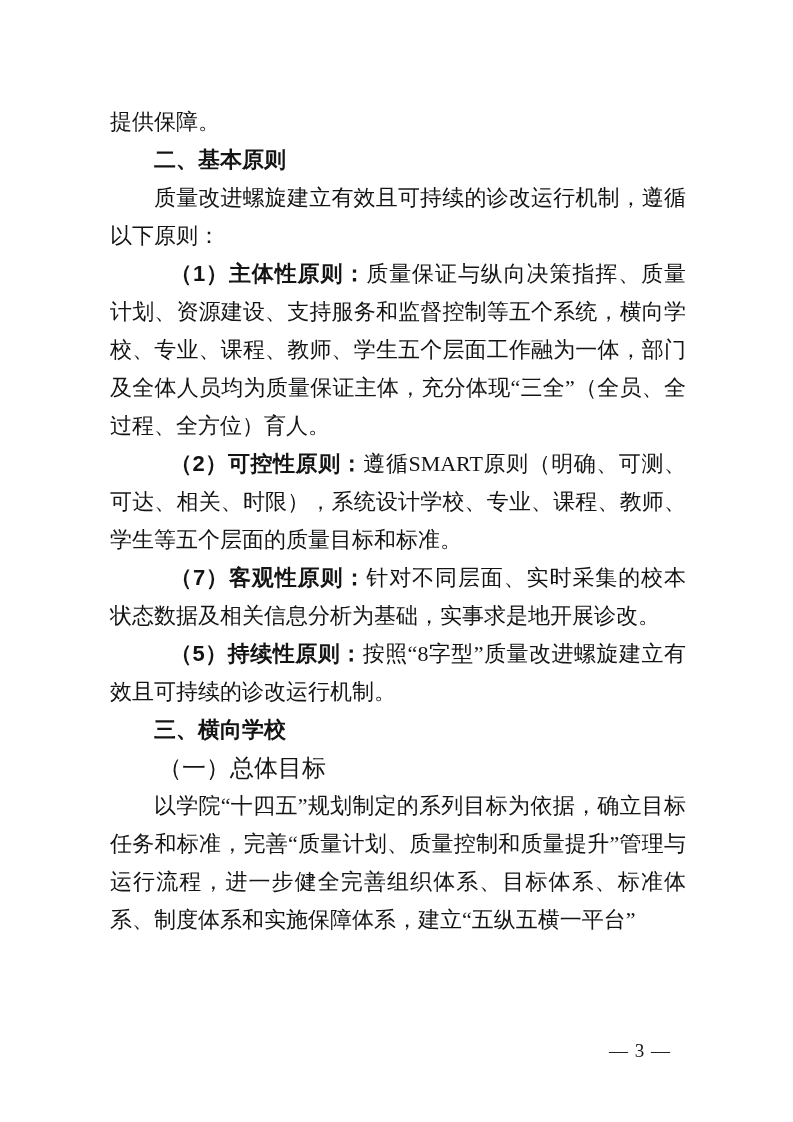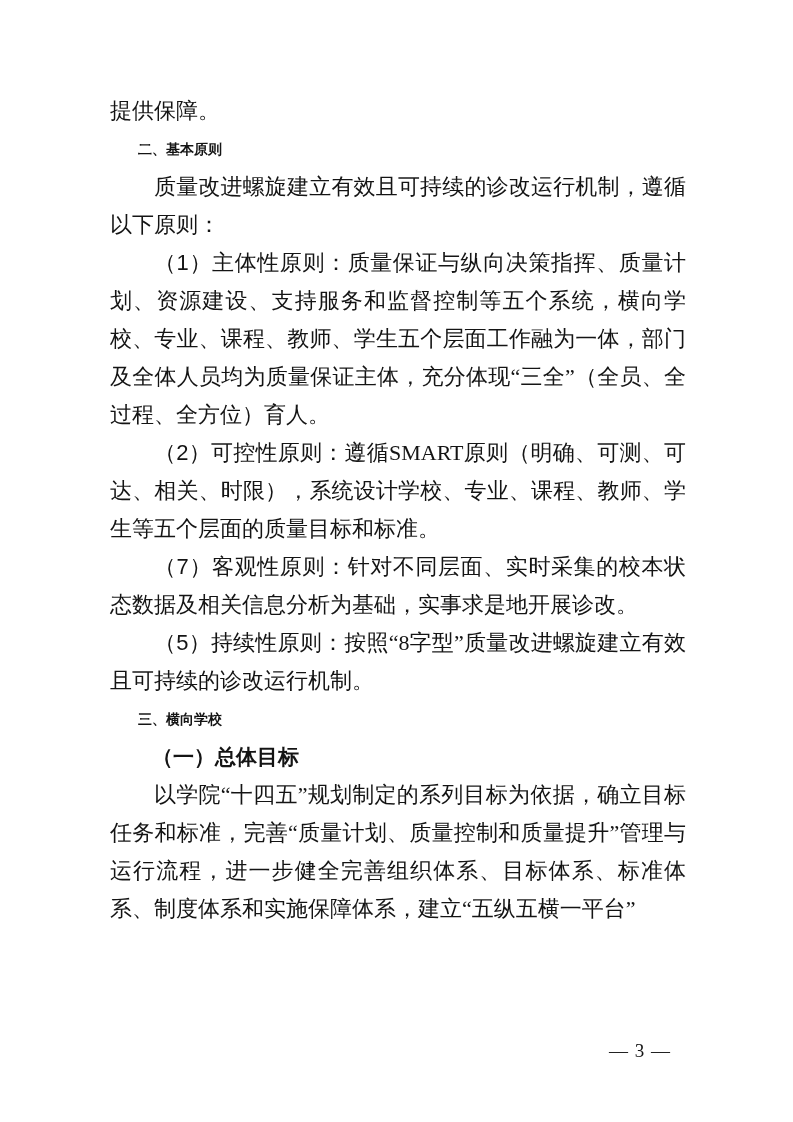--- a/index.html
+++ b/index.html
@@ -9,44 +9,45 @@
     width: 793px;
     height: 1122px;
     background: #ffffff;
     font-family: "Liberation Serif", "DejaVu Serif", serif;
     color: #141414;
     overflow: hidden;
   }
   .text-block {
     position: absolute;
     left: 110px;
-    top: 92px;
+    top: 103px;
     width: 576px;
     font-size: 22px;
     line-height: 38px;
     text-align: justify;
   }
   .para { text-indent: 2em; }
   .para.no-indent { text-indent: 0; }
   .heading {
     font-weight: bold;
     text-indent: 2em;
     font-family: "Liberation Sans", "DejaVu Sans", sans-serif;
-    font-size: 14px;
+    font-size: 22px;
     line-height: 38px;
   }
   .subheading {
-    font-weight: bold;
+    font-weight: normal;
     text-indent: 2em;
-    font-size: 21px;
+    font-size: 24px;
     line-height: 38px;
   }
   .lead {
-    font-weight: normal;
+    font-weight: bold;
     font-family: "Liberation Sans", "DejaVu Sans", sans-serif;
+    margin-left: 16px;
   }
   .page-number {
     position: absolute;
     top: 1040px;
     left: 600px;
     width: 80px;
     text-align: center;
     font-size: 19px;
     letter-spacing: 1px;
     color: #141414;

